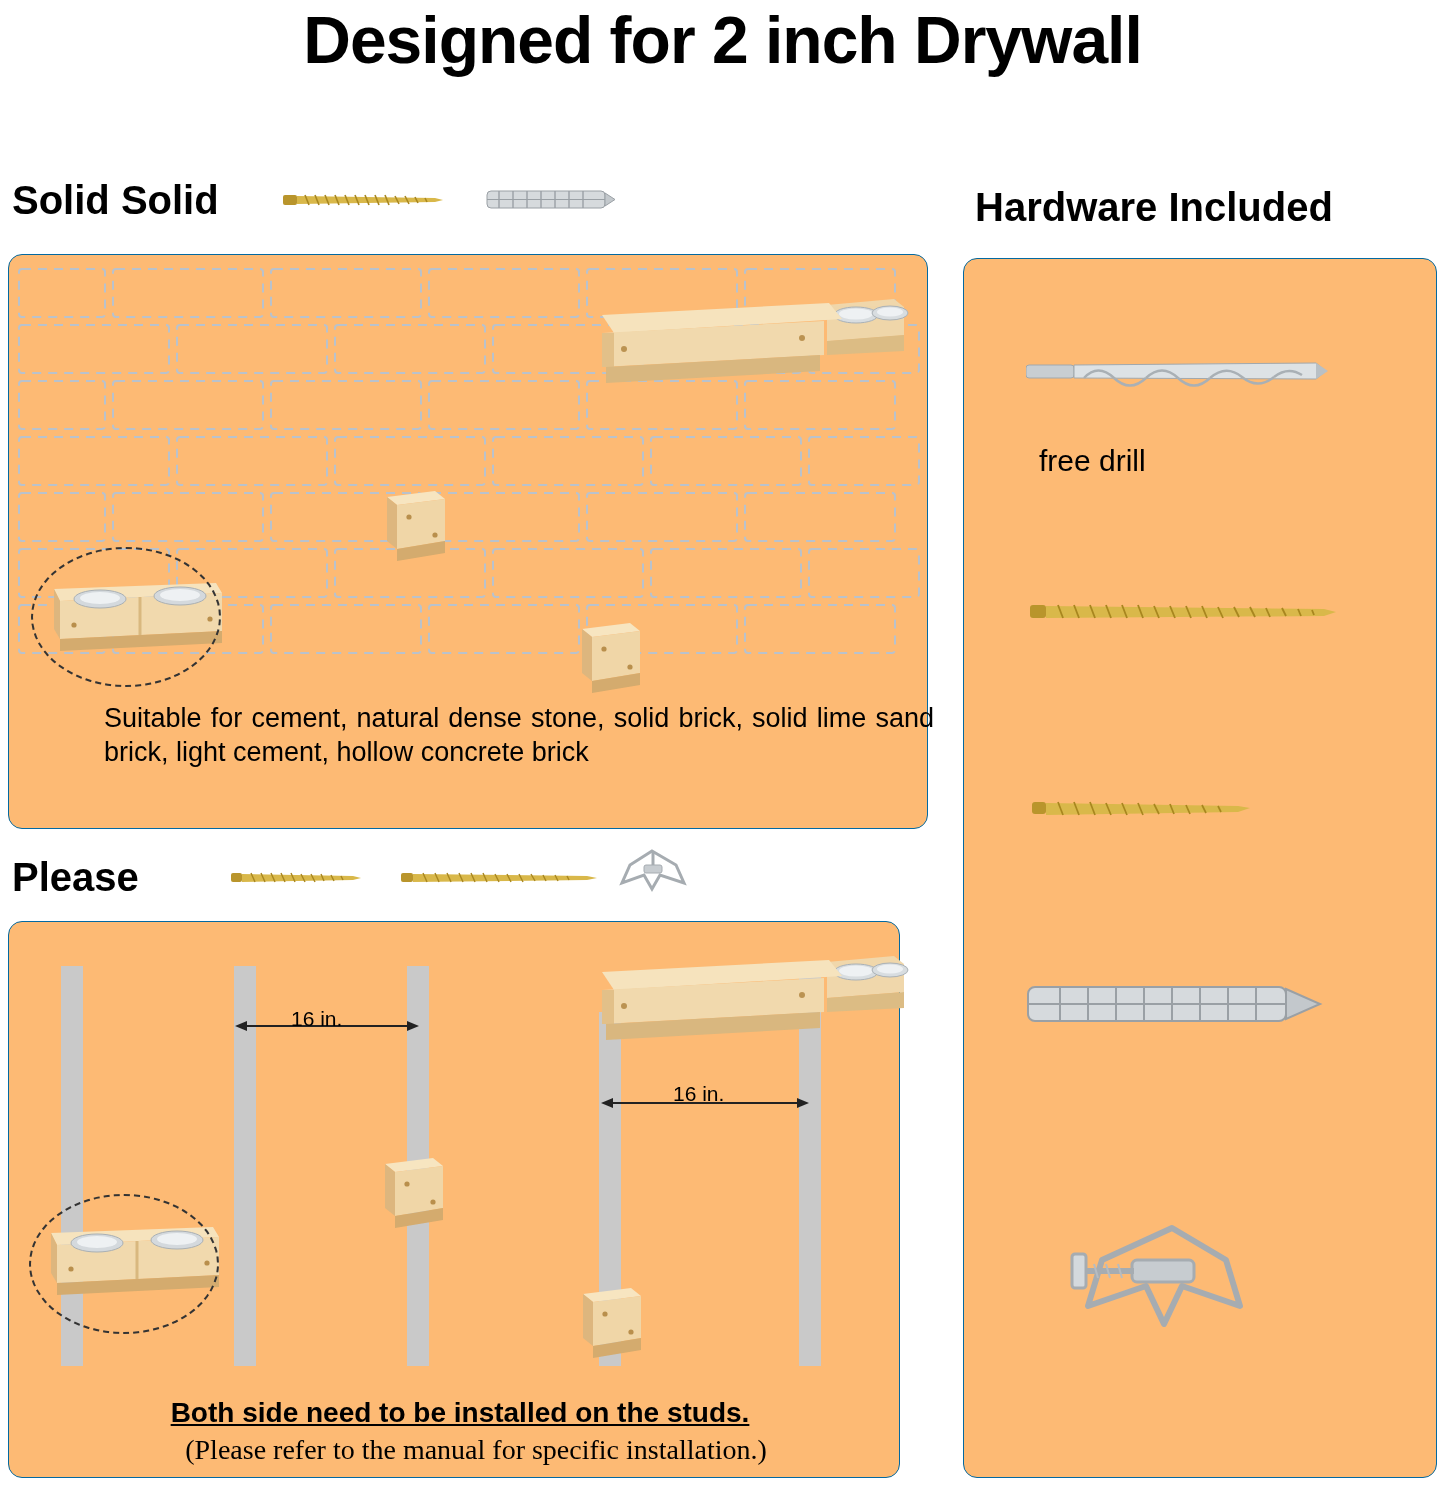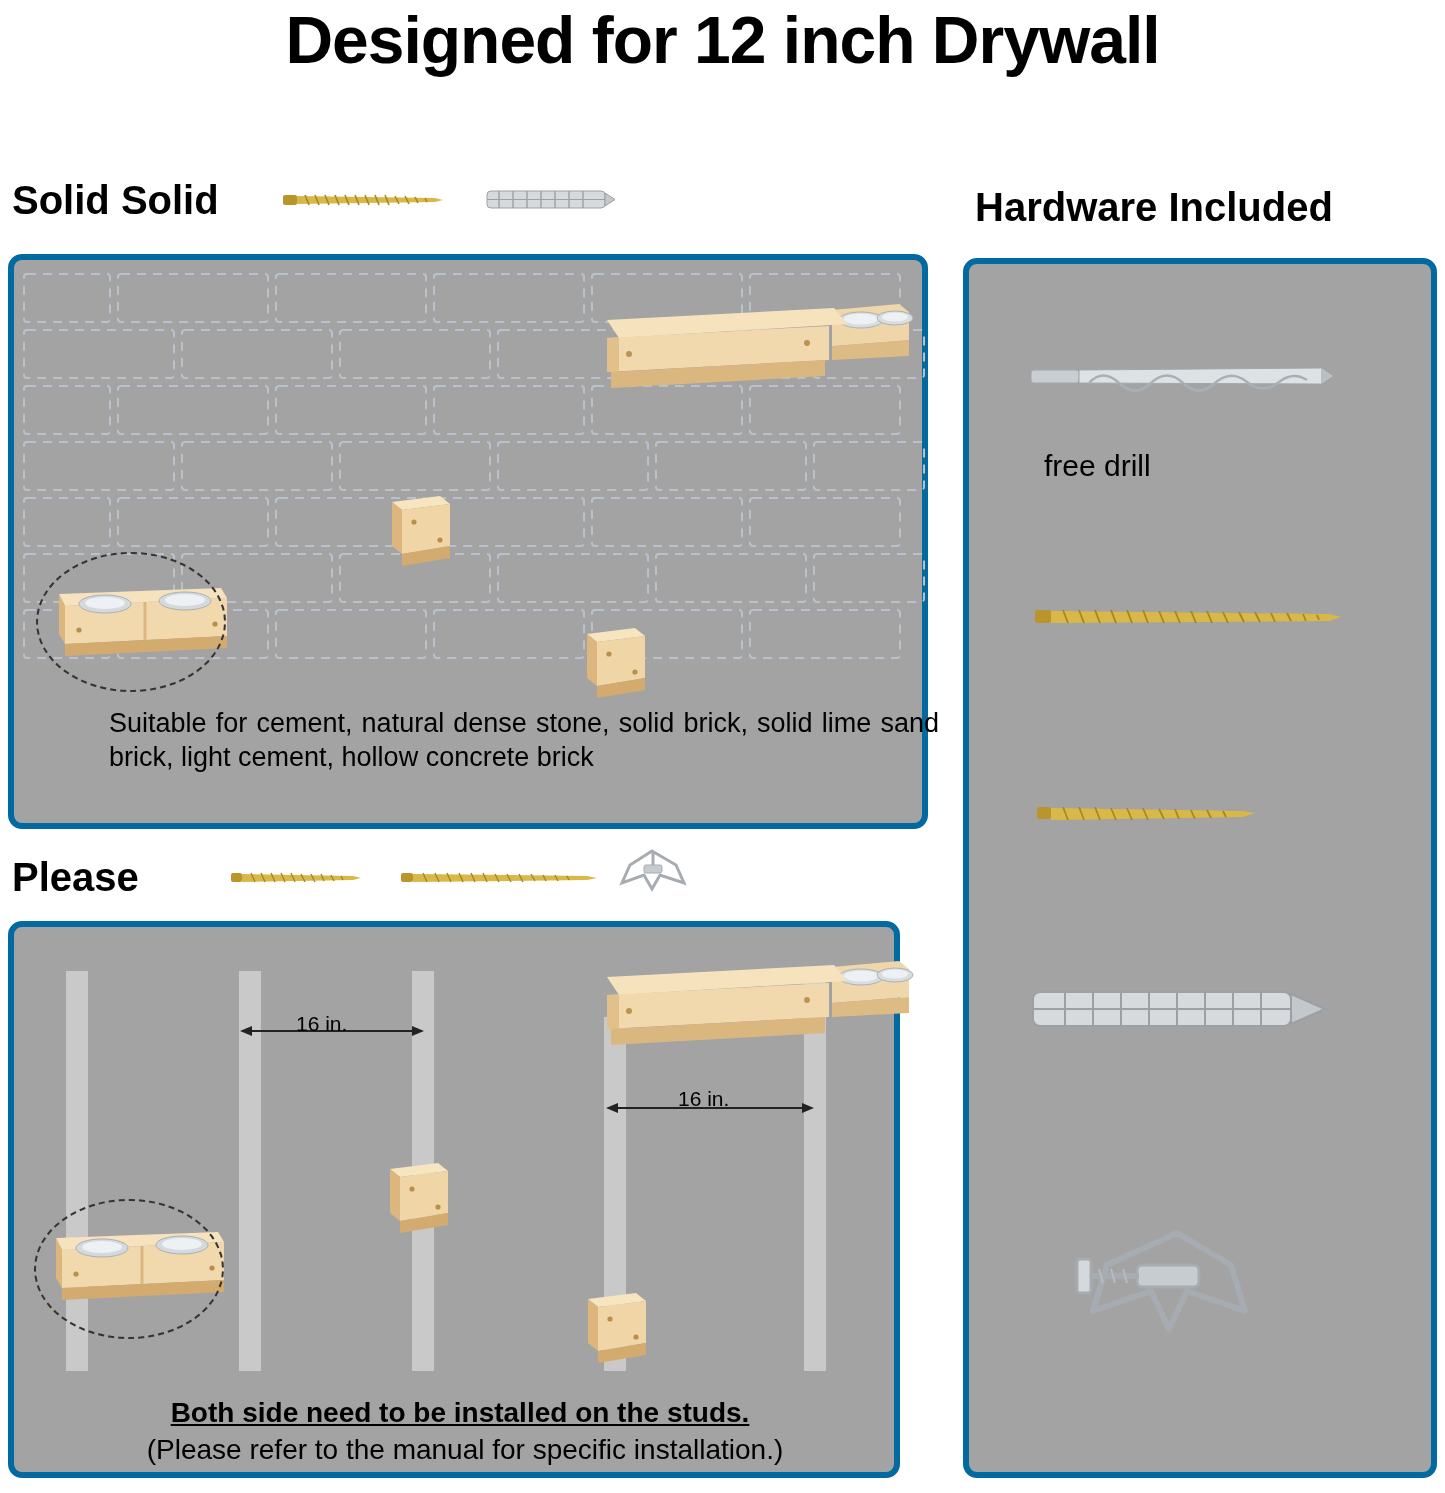--- a/index.html
+++ b/index.html
@@ -30,23 +30,23 @@
     font-size:40px; font-weight:bold;
   }
   .h-drywall {
     position:absolute; left:12px; top:855px;
     font-size:40px; font-weight:bold;
   }
 
   
   .panel {
     position:absolute;
-    border:6px solid #0369a1;
+    border:1px solid #0369a1;
     border-radius:14px;
-    background:#a3a3a3;
+    background:#fdba74;
   }
   #solid-panel  { left:8px;  top:254px; width:920px; height:575px; }
   #drywall-panel{ left:8px;  top:921px; width:892px; height:557px; }
   #hardware-panel{left:963px;top:258px; width:474px; height:1220px; }
 
   
   .stud {
     position:absolute;
     background:#c9c9c9;
     width:22px;
@@ -57,23 +57,24 @@
     position:absolute; left:55px; top:710px; width:830px;
     font-size:27px; line-height:1.27;
     text-align:justify;
   }
   .drywall-caption-bold {
     position:absolute; left:0px; top:1397px; width:920px;
     text-align:center;
     font-size:28px; font-weight:bold;text-decoration:underline;
   }
   .drywall-caption-sub {
-    position:absolute; left:5px; top:1434px; width:920px;
+    position:absolute; left:16px; top:1434px; width:920px;
     text-align:center;
     font-size:28px;
+    font-family:Liberation Serif, serif;
   }
 
   .free-drill-label {
     position:absolute; left:1038px; top:443px;
     font-size:30px;
   }
 
   .dim-label {
     position:absolute;
     font-size:21px;
@@ -82,21 +83,21 @@
   
   .hl-ellipse {
     position:absolute;
     border:2px dashed #333;
     border-radius:50%;
   }
 </style>
 </head>
 <body>
 
-<div class="title">Designed for 12 inch Drywall</div>
+<div class="title">Designed for 2 inch Drywall</div>
 
 <div class="h-solid">Solid Solid</div>
 
 <svg class="icon-row" style="position:absolute;left:275px;top:182px;" width="180" height="36" viewBox="0 0 180 36">
   <g>
     <rect x="8" y="13" width="14" height="10" rx="2" fill="#b9952c"></rect>
     <path d="M22 14 L160 16 L168 18 L160 20 L22 22 Z" fill="#d9b84a"></path>
     <g stroke="#a8861f" stroke-width="1.6">
       <line x1="30" y1="13" x2="34" y2="23"></line>
         <line x1="40" y1="13" x2="44" y2="23"></line>

